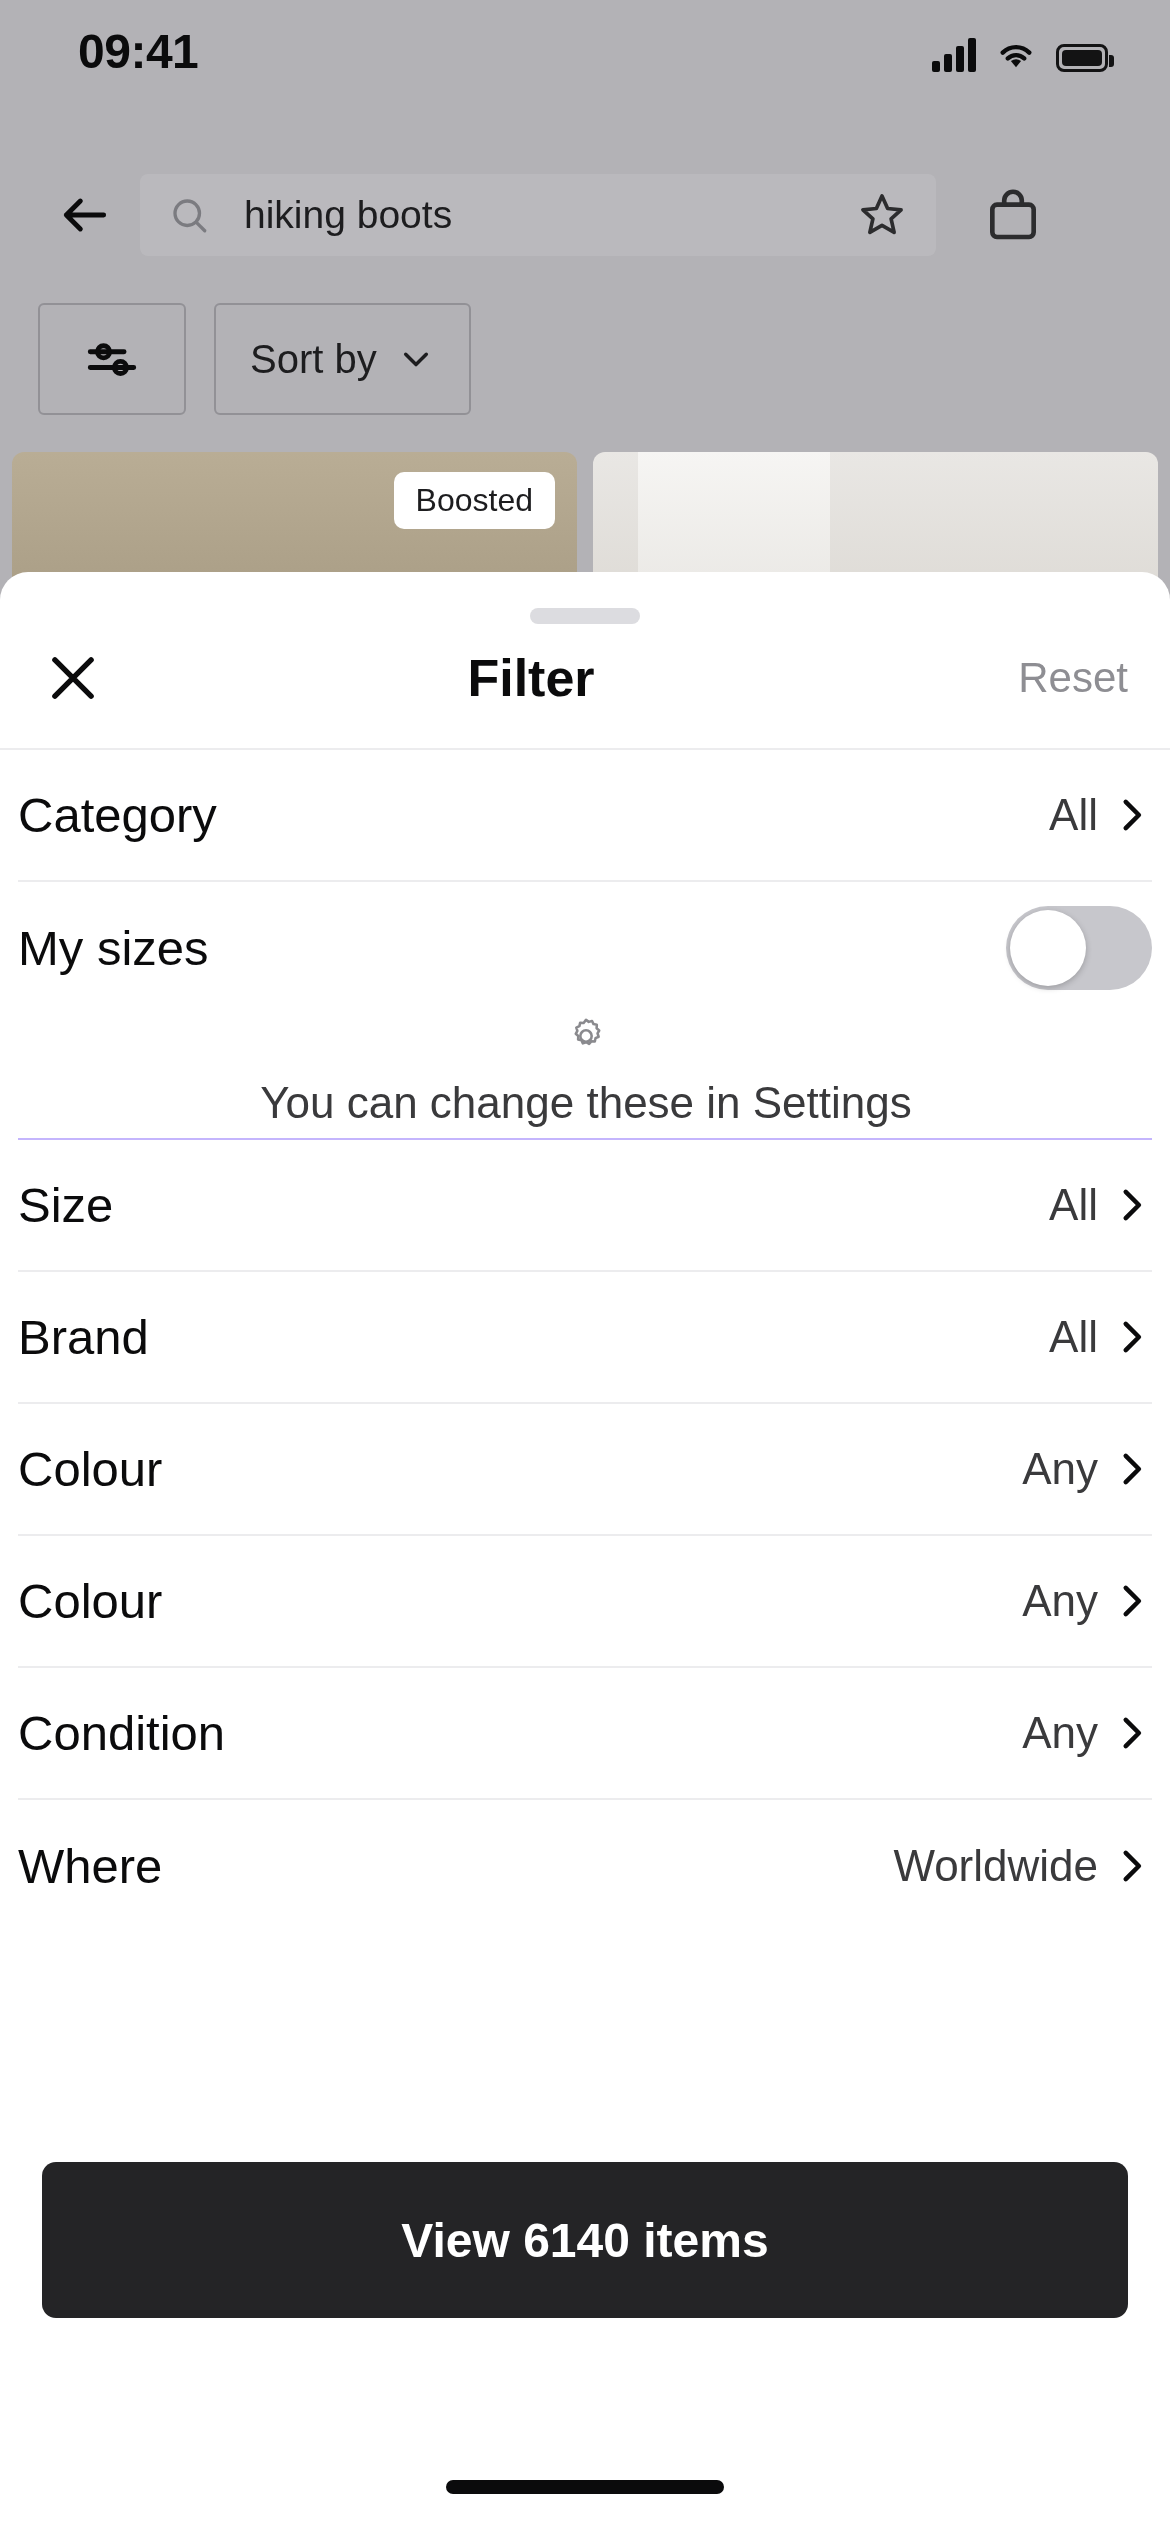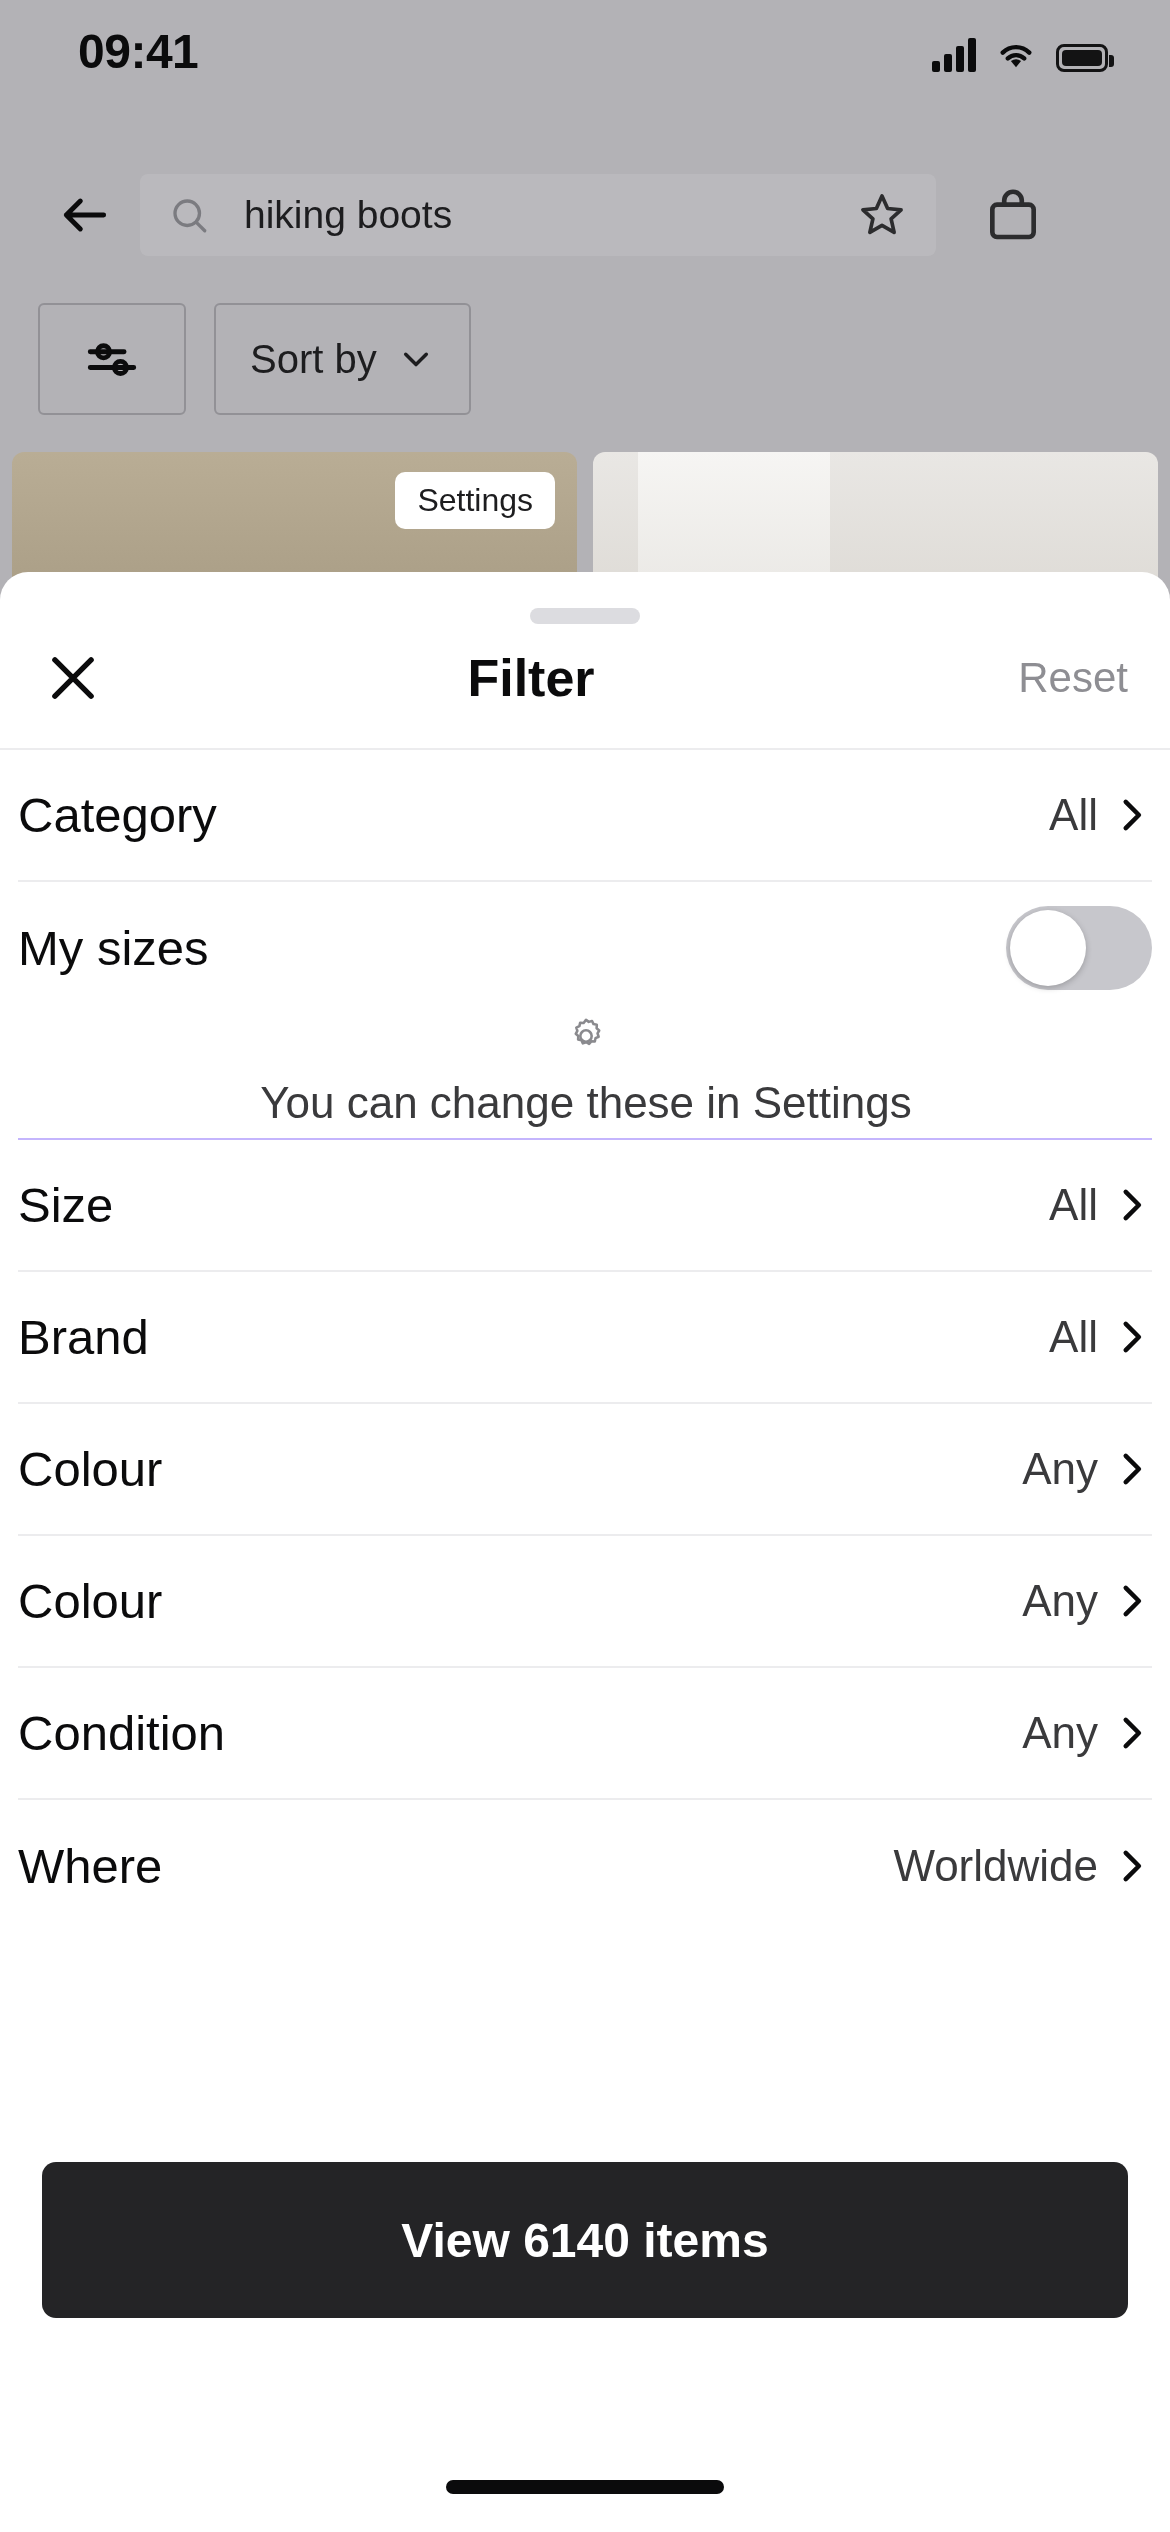--- a/index.html
+++ b/index.html
@@ -219,21 +219,21 @@
         <span class="chip-label">Sort by</span>
         <svg class="chev-sm" width="38" height="38" viewBox="0 0 24 24">
           <path d="M5.5 9 L12 15.5 L18.5 9" stroke="#1d1d1f" stroke-width="2.2" fill="none" stroke-linecap="round" stroke-linejoin="round"></path>
         </svg>
       </div>
     </div>
 
     <div class="grid">
       <div class="card">
         <div class="photo photo-a"></div>
-        <div class="boosted">Settings</div>
+        <div class="boosted">Boosted</div>
         <div class="ring"></div>
         <div class="price-tag">UK 10.5</div>
         <svg class="heart" width="56" height="56" viewBox="0 0 24 24">
           <path d="M12 21 C12 21 3.5 15.4 3.5 9.6 A4.6 4.6 0 0 1 12 7 A4.6 4.6 0 0 1 20.5 9.6 C20.5 15.4 12 21 12 21 Z" fill="#e0272c"></path>
         </svg>
       </div>
       <div class="card">
         <div class="photo photo-b"></div>
         <div class="price-tag">UK 6.5</div>
         <svg class="heart" width="56" height="56" viewBox="0 0 24 24">

